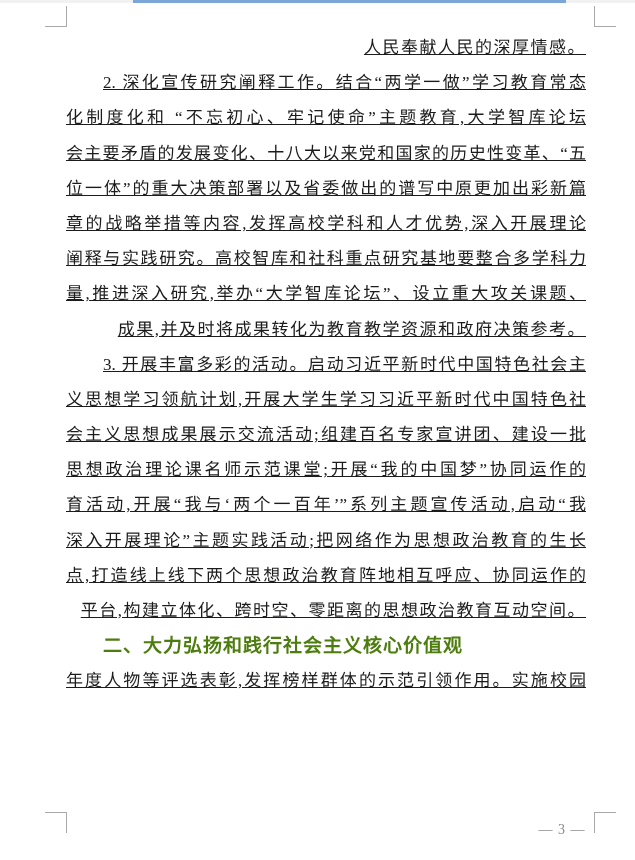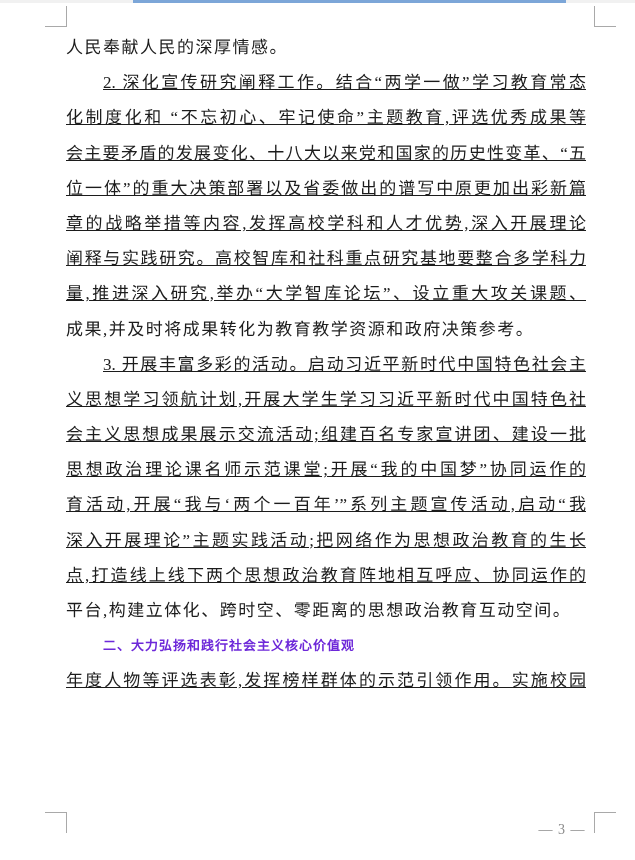--- a/index.html
+++ b/index.html
@@ -54,32 +54,33 @@
     height: 35.2px;
     white-space: nowrap;
   }
   .j {
     text-align: justify;
     text-align-last: justify;
     text-justify: inter-character;
     text-decoration: underline;
   }
   .end {
-    text-align: left;
+    text-align: right;
     letter-spacing: 1.5px;
+    text-decoration: underline;
   }
   .ind {
     text-indent: 37px;
   }
   .heading {
     font-family: Liberation Serif, serif;
     font-weight: bold;
-    font-size: 13px;
+    font-size: 19px;
     letter-spacing: 1px;
-    color: #6d28d9;
+    color: #4d7c0f;
   }
 
   
   .page-number {
     position: absolute;
     left: 527px;
     top: 822px;
     width: 70px;
     text-align: center;
     color: #8a8a8a;
@@ -95,21 +96,21 @@
 <div class="top-strip-blue"></div>
 
 <div class="mark mark-tl"></div>
 <div class="mark mark-tr"></div>
 <div class="mark mark-bl"></div>
 <div class="mark mark-br"></div>
 
 <main class="doc-body">
   <div class="line end">人民奉献人民的深厚情感。</div>
   <div class="line ind j">2. 深化宣传研究阐释工作。结合“两学一做”学习教育常态</div>
-  <div class="line j">化制度化和 “不忘初心、牢记使命”主题教育,评选优秀成果等</div>
+  <div class="line j">化制度化和 “不忘初心、牢记使命”主题教育,大学智库论坛</div>
   <div class="line j">会主要矛盾的发展变化、十八大以来党和国家的历史性变革、“五</div>
   <div class="line j">位一体”的重大决策部署以及省委做出的谱写中原更加出彩新篇</div>
   <div class="line j">章的战略举措等内容,发挥高校学科和人才优势,深入开展理论</div>
   <div class="line j">阐释与实践研究。高校智库和社科重点研究基地要整合多学科力</div>
   <div class="line j">量,推进深入研究,举办“大学智库论坛”、设立重大攻关课题、</div>
   <div class="line end">成果,并及时将成果转化为教育教学资源和政府决策参考。</div>
   <div class="line ind j">3. 开展丰富多彩的活动。启动习近平新时代中国特色社会主</div>
   <div class="line j">义思想学习领航计划,开展大学生学习习近平新时代中国特色社</div>
   <div class="line j">会主义思想成果展示交流活动;组建百名专家宣讲团、建设一批</div>
   <div class="line j">思想政治理论课名师示范课堂;开展“我的中国梦”协同运作的</div>

